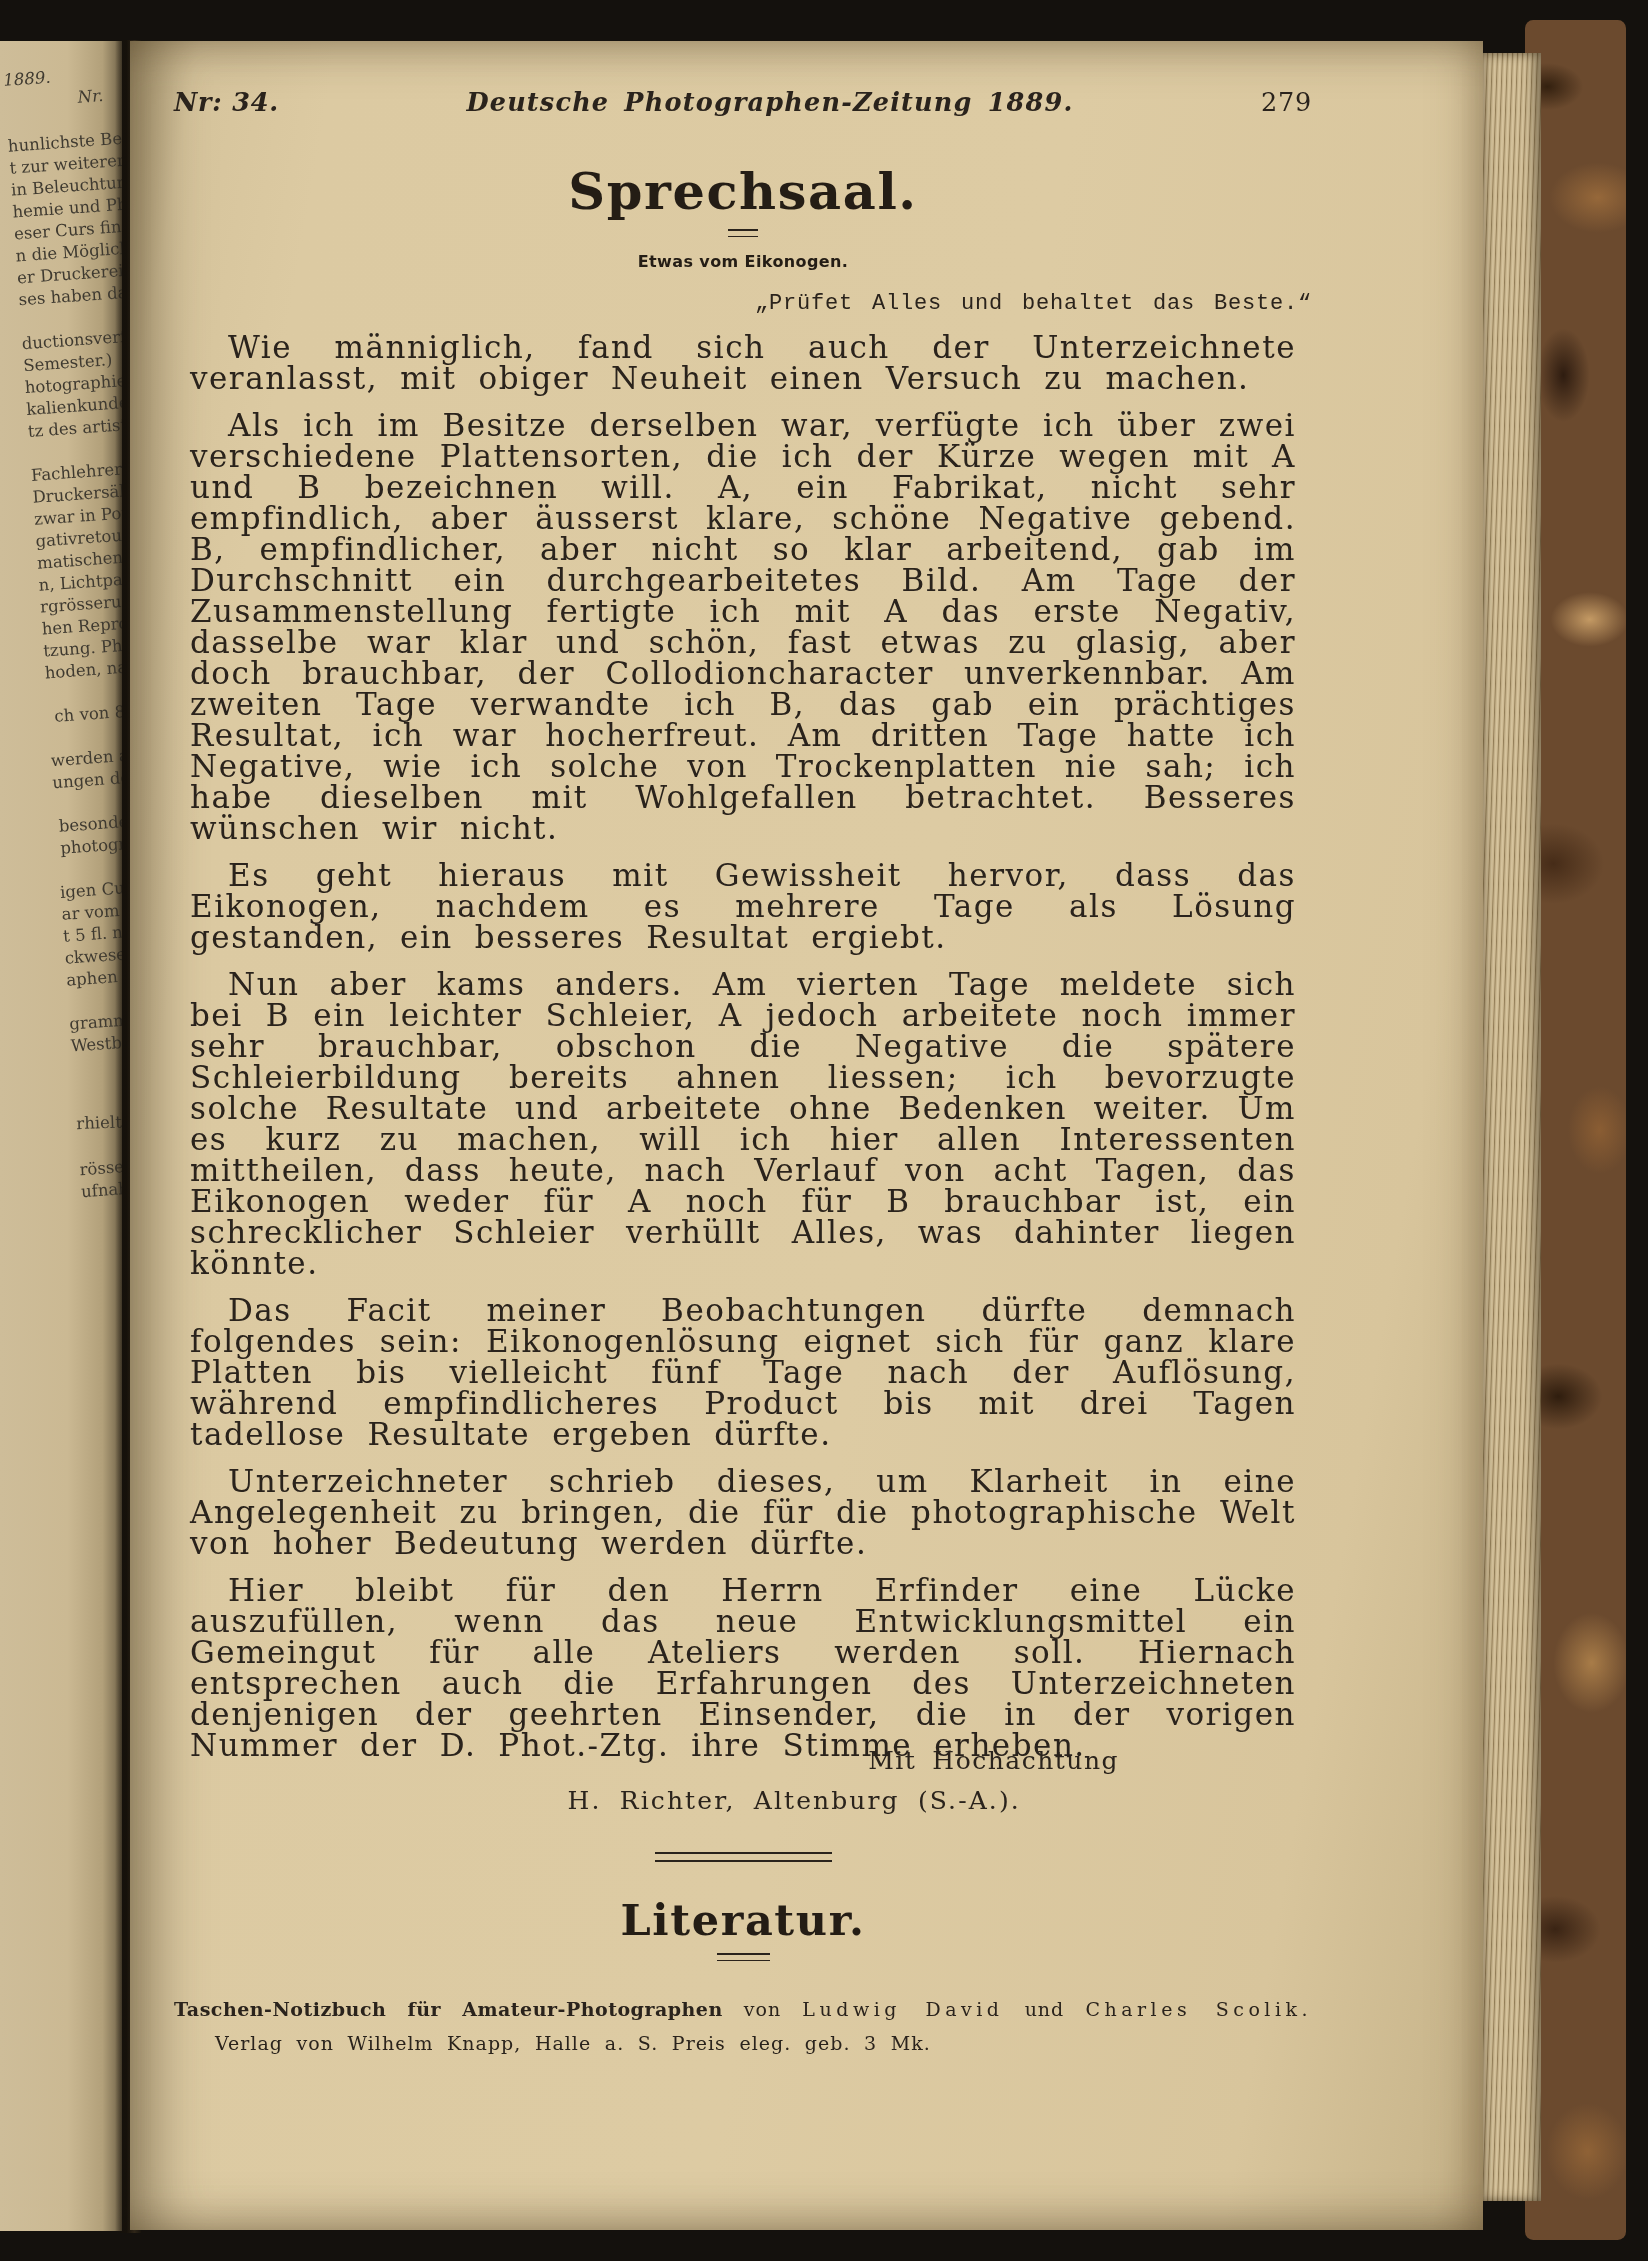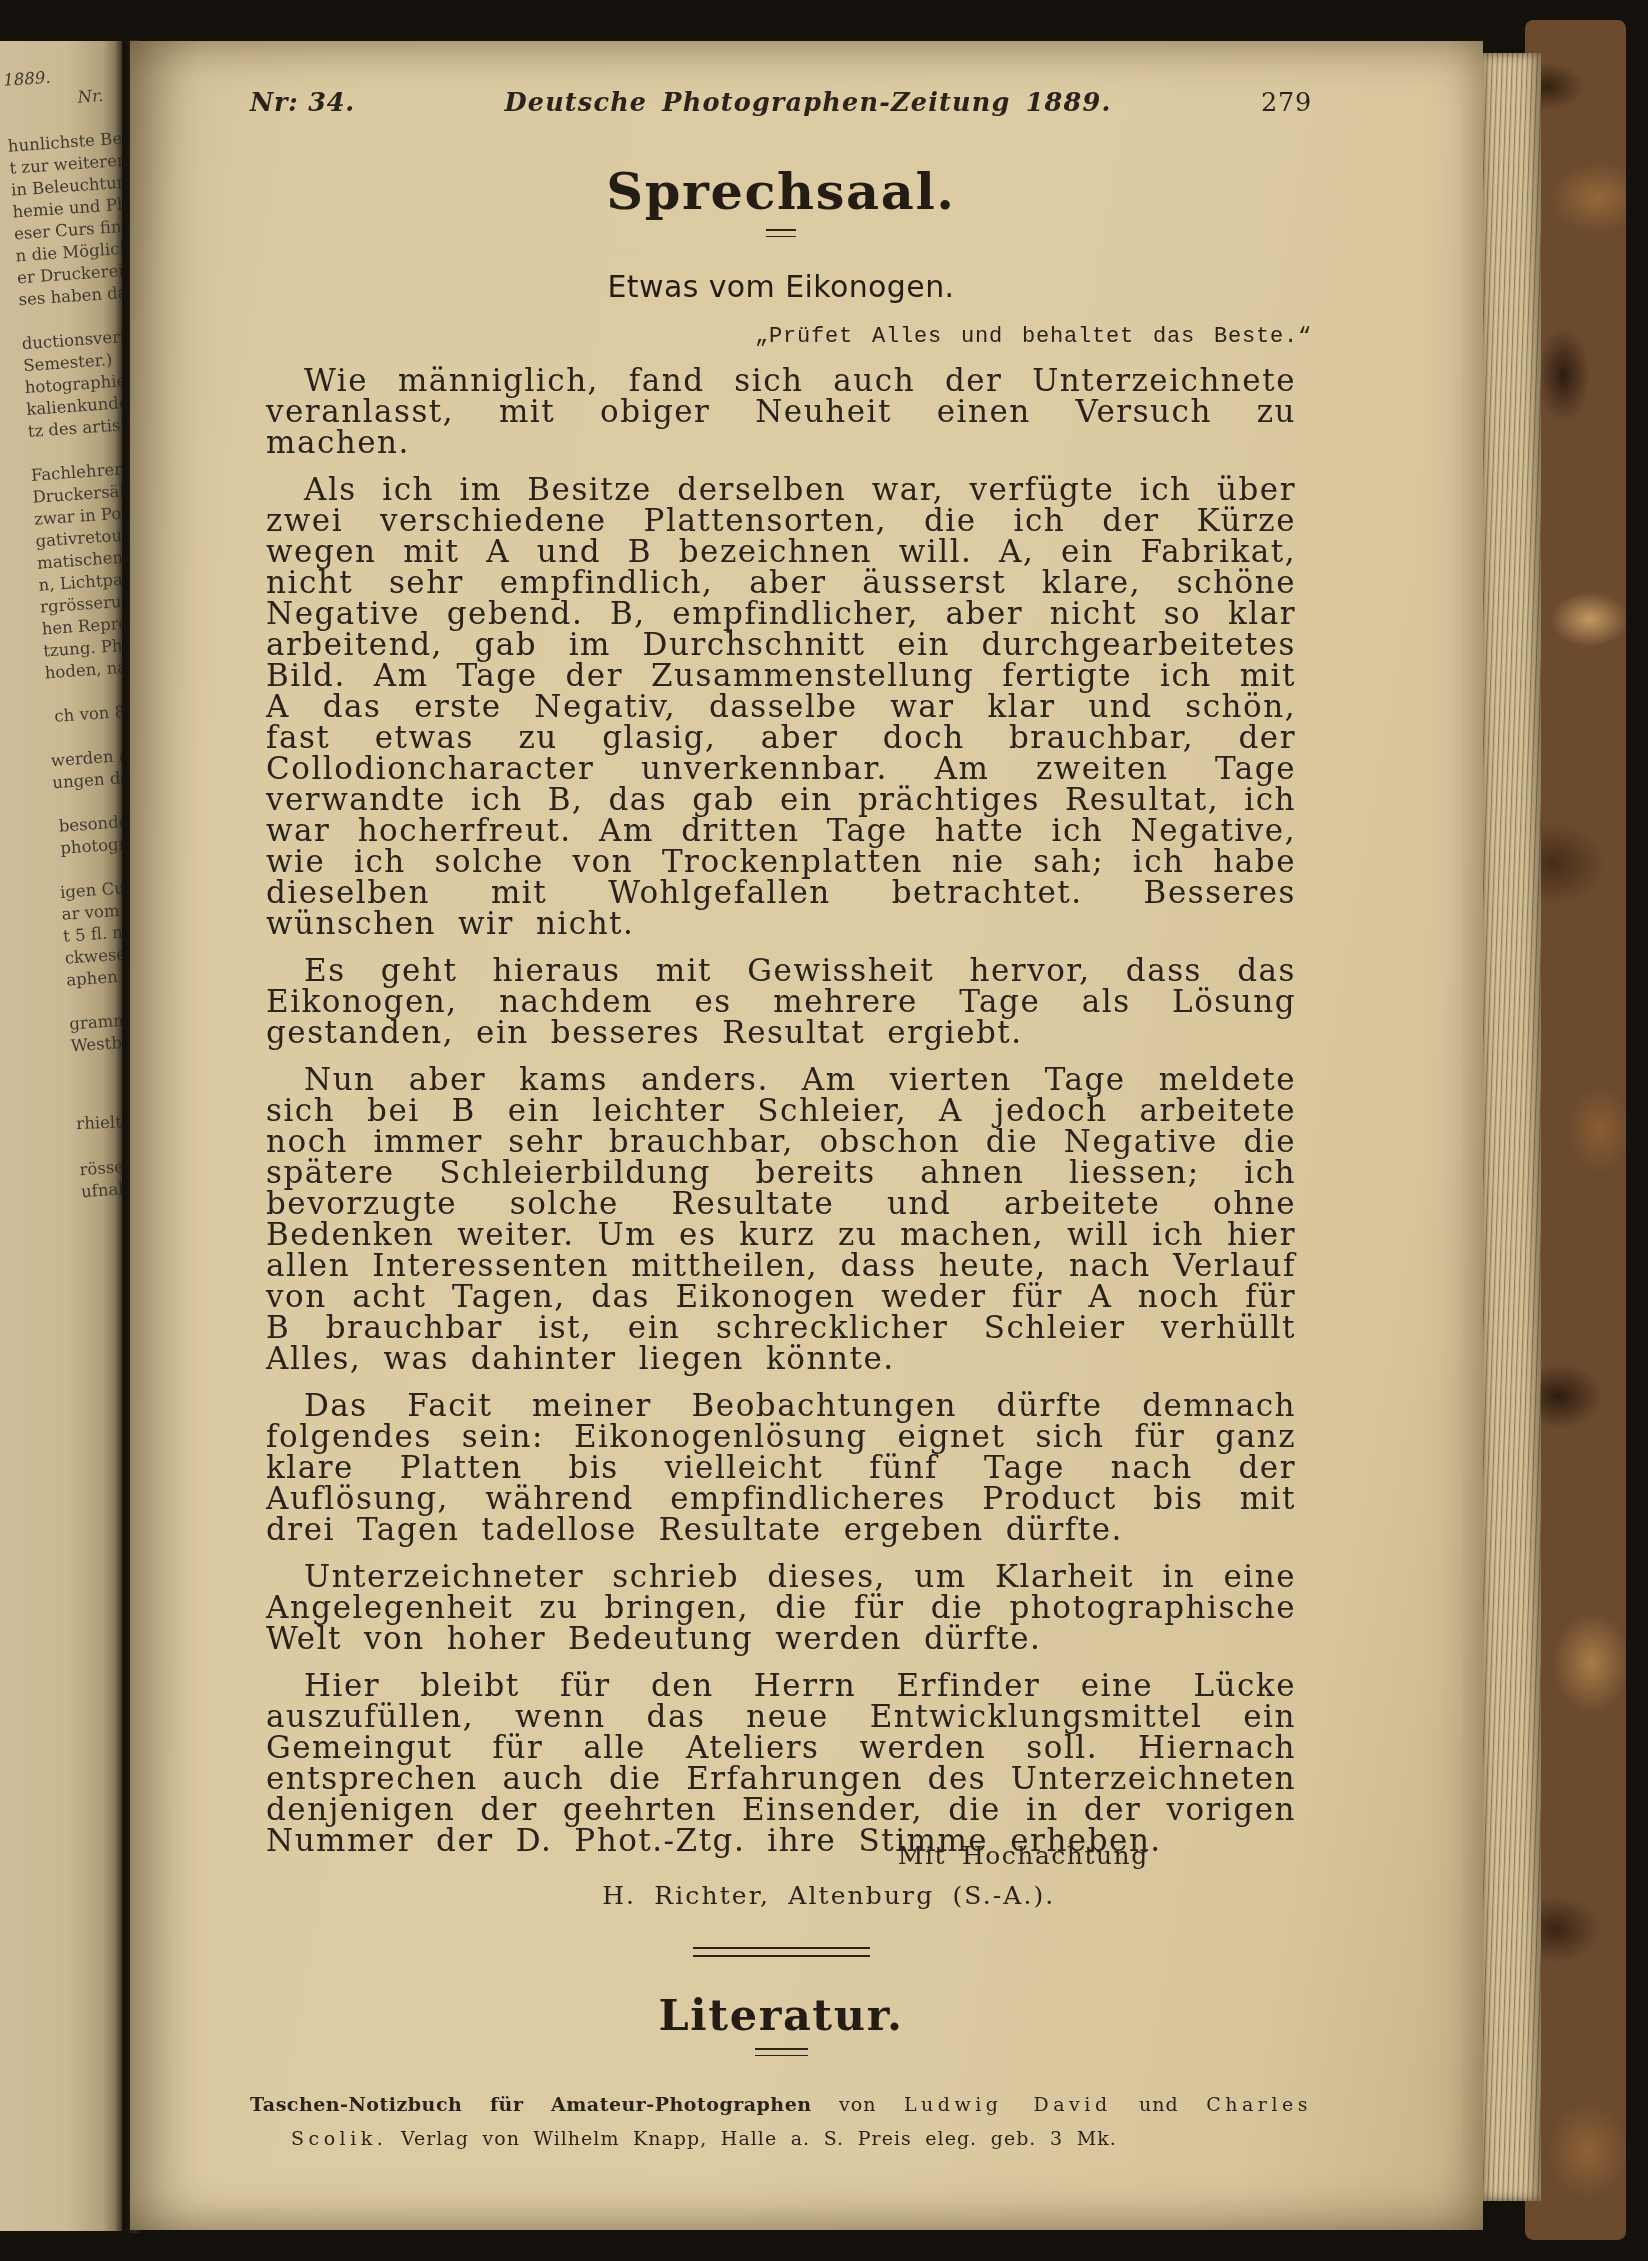--- a/index.html
+++ b/index.html
@@ -70,21 +70,21 @@
   
   .page{
     position:absolute;left:130px;top:41px;width:1353px;height:2189px;z-index:3;
     background:linear-gradient(100deg,#c0ae86 0%,#d6c49c 4%,#dccaa2 12%,#ddcba3 55%,#d8c59c 85%,#c9b68c 97%,#bda87e 100%);
     box-shadow:
       inset 45px 0 58px -25px rgba(70,55,30,0.55),
       inset -29px 0 45px -23px rgba(95,75,45,0.5),
       inset 0 37px 49px -33px rgba(90,72,45,0.35),
       inset 0 -37px 49px -33px rgba(90,72,45,0.4);
   }
-  .page-inner{padding:46px 171px 0 120px;}
+  .page-inner{padding:46px 171px 0 44px;}
 
   .page-header{
     display:flex;justify-content:space-between;align-items:baseline;
     font-size:25.5px;
   }
   .issue{font-style:italic;font-weight:bold;letter-spacing:0.8px;}
   .journal{font-style:italic;font-weight:bold;letter-spacing:1.2px;word-spacing:5px;}
   .pagenum{letter-spacing:0.8px;}
 
   .section-title{
@@ -94,22 +94,22 @@
   .section-title.literatur{font-size:43px;margin-top:33px;}
   .double-rule{
     width:30px;height:5px;
     border-top:2.5px solid #2a231c;border-bottom:0.8px solid #2a231c;
     margin:8.2px auto 0;
   }
   .double-rule.wide{width:53px;border-bottom:1.6px solid #2a231c;}
 
   .article-title{
     font-family:"DejaVu Sans", sans-serif;
-    font-size:30px;font-weight:normal;text-align:center;
-    margin:32px 0 0;color:#241d15;letter-spacing:0.4px;
+    font-size:16px;font-weight:bold;text-align:center;
+    margin:15px 0 0;color:#241d15;letter-spacing:0.4px;
   }
   .motto{
     text-align:right;font-size:22px;margin:20px 0 8.2px;
     letter-spacing:0.8px;word-spacing:5px;font-family:Liberation Mono, monospace;
   }
 
   .para{
     font-size:31px;line-height:31px;text-align:justify;text-indent:38px;
     margin:16px;letter-spacing:1.5px;word-spacing:10.7px;color:#2a231c;
   }

